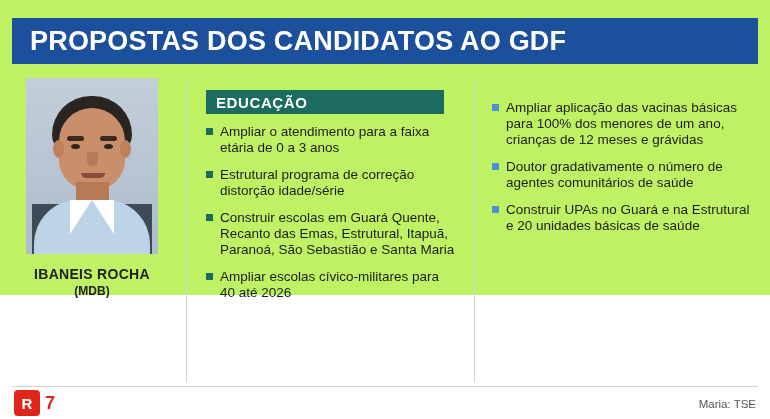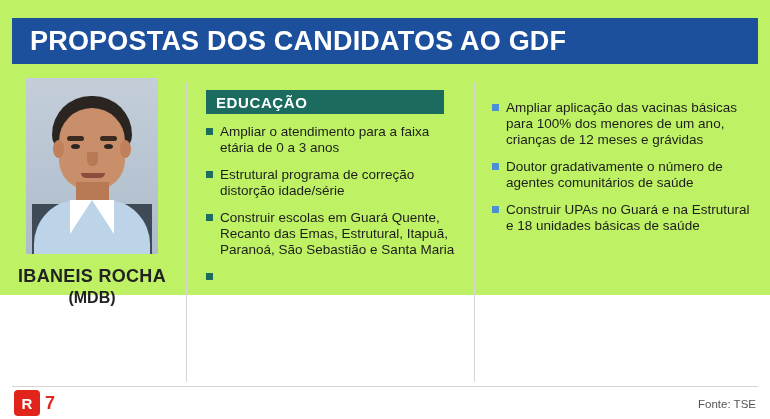--- a/index.html
+++ b/index.html
@@ -169,28 +169,28 @@
     border-color: transparent transparent transparent #3f4a57;
   }
   .photo .jacket-r {
     left: 82px;
     border-width: 0 44px 52px 0;
     border-color: transparent #3f4a57 transparent transparent;
   }
 
   .cand-name {
     margin-top: 12px;
-    font-size: 18px;
+    font-size: 14px;
     font-weight: bold;
     color: #222222;
     letter-spacing: 0.3px;
   }
   .cand-party {
     margin-top: 2px;
-    font-size: 16px;
+    font-size: 12px;
     font-weight: bold;
     color: #222222;
   }
 
   
   .vsep {
     position: absolute;
     top: 82px;
     width: 1px;
     height: 300px;
@@ -320,34 +320,34 @@
 
   <div class="vsep s1"></div>
   <div class="vsep s2"></div>
 
   <div class="col educacao">
     <div class="col-head">EDUCAÇÃO</div>
     <ul class="items">
       <li><span class="bullet"></span><span>Ampliar o atendimento para a faixa etária de 0 a 3 anos</span></li>
       <li><span class="bullet"></span><span>Estrutural programa de correção distorção idade/série</span></li>
       <li><span class="bullet"></span><span>Construir escolas em Guará Quente, Recanto das Emas, Estrutural, Itapuã, Paranoá, São Sebastião e Santa Maria</span></li>
-      <li><span class="bullet"></span></li>
+      <li><span class="bullet"></span><span>Ampliar escolas cívico-militares para 40 até 2026</span></li>
     </ul>
   </div>
 
   <div class="col saude">
     <ul class="items">
       <li><span class="bullet"></span><span>Ampliar aplicação das vacinas básicas para 100% dos menores de um ano, crianças de 12 meses e grávidas</span></li>
       <li><span class="bullet"></span><span>Doutor gradativamente o número de agentes comunitários de saúde</span></li>
-      <li><span class="bullet"></span><span>Construir UPAs no Guará e na Estrutural e 18 unidades básicas de saúde</span></li>
+      <li><span class="bullet"></span><span>Construir UPAs no Guará e na Estrutural e 20 unidades básicas de saúde</span></li>
     </ul>
   </div>
 
   <div class="footer-line"></div>
 
   <div class="logo">
     <div class="mark">R</div>
     <div class="word">7</div>
   </div>
 
-  <div class="source">Fonte: TSE</div>
+  <div class="source">Maria: TSE</div>
 
 </div>
 
 </body></html>

